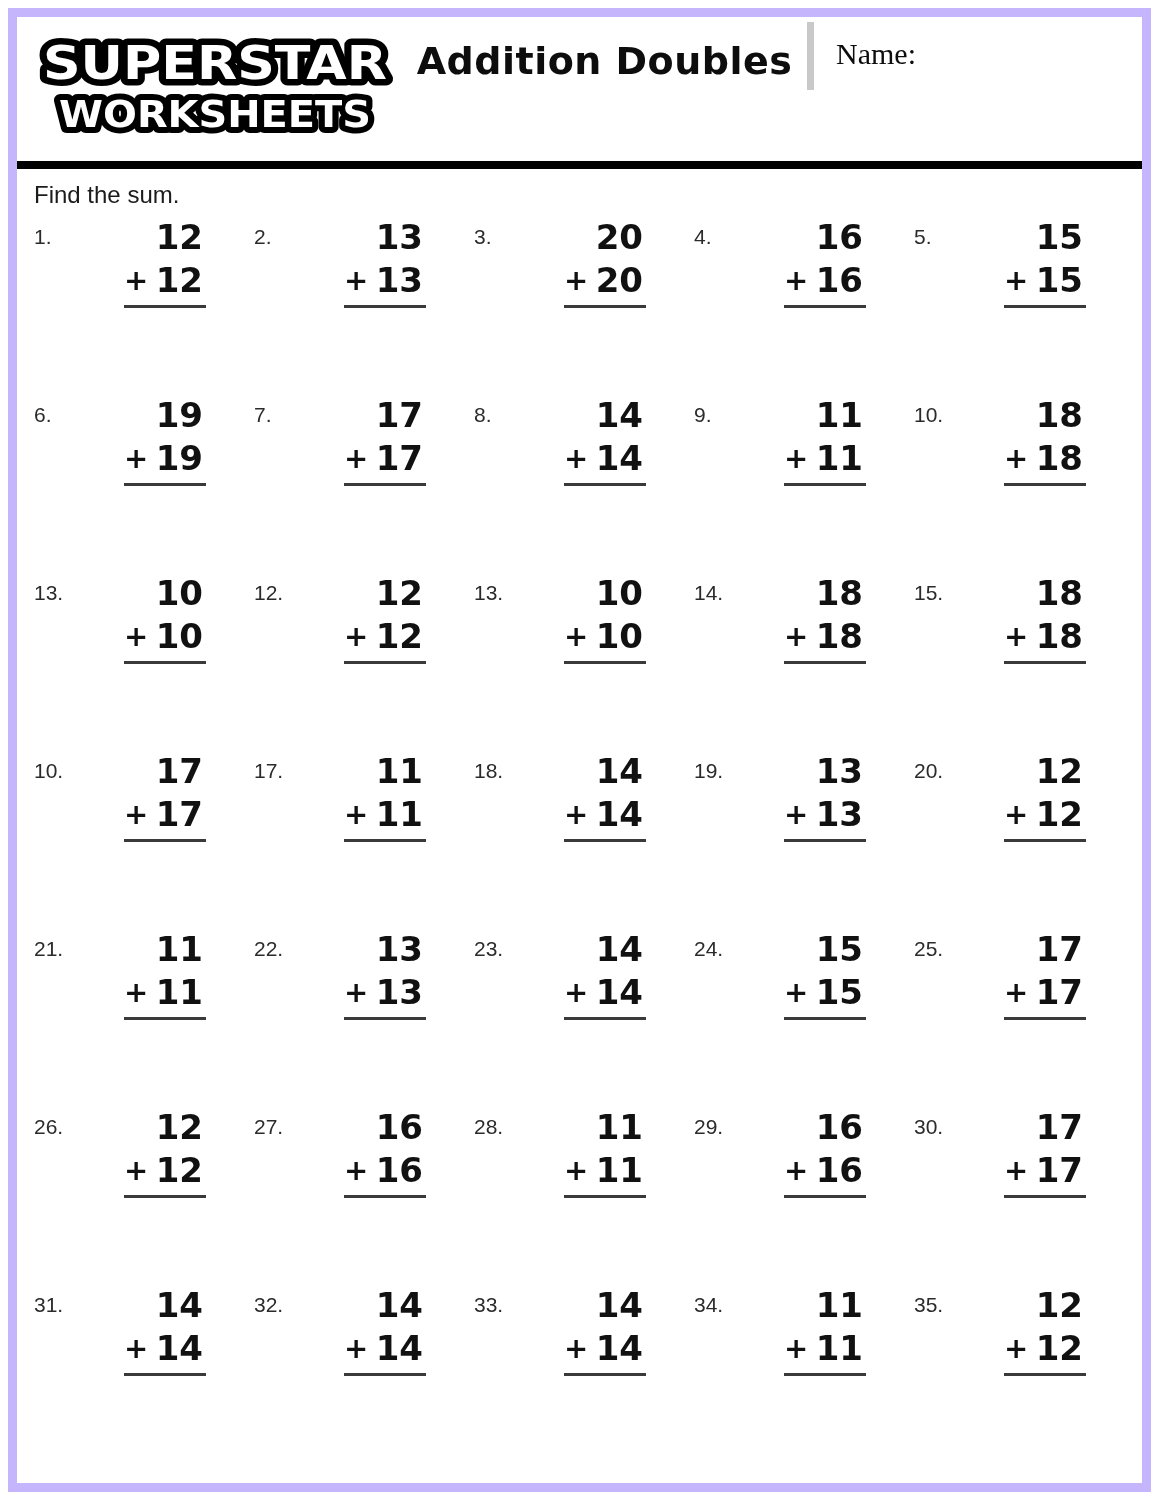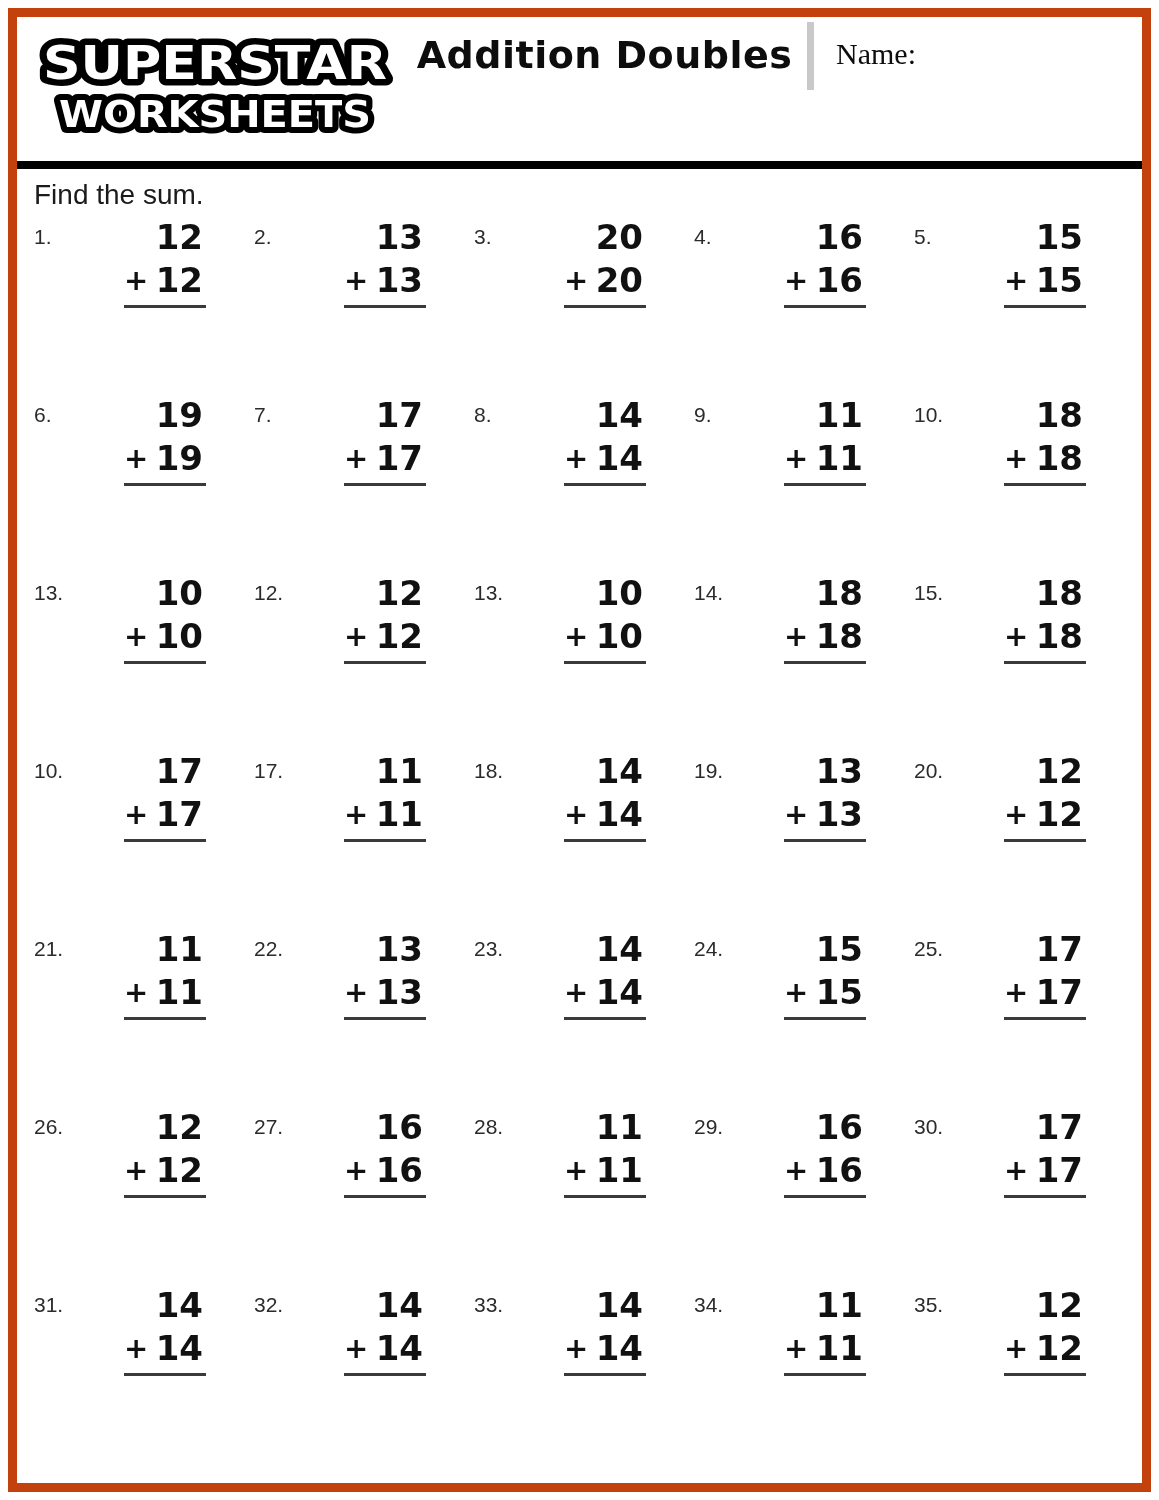--- a/index.html
+++ b/index.html
@@ -6,39 +6,39 @@
   html, body {
     width: 1159px; height: 1500px;
     background: #ffffff;
     font-family: "Liberation Sans", sans-serif;
     position: relative;
   }
   .frame {
     position: absolute;
     left: 8px; top: 8px;
     width: 1143px; height: 1484px;
-    border: 9px solid #c2410c;
+    border: 9px solid #c4b5fd;
     background: #fff;
   }
   
   .header {
     height: 152px;
     border-bottom: 8px solid #000;
     display: flex;
     align-items: flex-start;
   }
   .logo {
     width: 385px;
     flex: none;
     padding: 10px 0 0 12px;
   }
   .title-block {
     flex: 1;
     text-align: center;
-    padding-top: 14px;
+    padding-top: 20px;
     font-family: "DejaVu Sans", sans-serif;
     font-weight: bold;
     font-size: 38px;
     line-height: 48px;
     color: #0d0d0d;
     letter-spacing: 0.5px;
   }
   .name-block {
     width: 335px;
     flex: none;
@@ -55,21 +55,21 @@
     margin: 20px 0 0 22px;
     font-family: Liberation Serif, serif;
     font-size: 30px;
     color: #0d0d0d;
   }
   
   .content {
     padding: 12px 0 0 17px;
   }
   .instruction {
-    font-size: 28px;
+    font-size: 24px;
     color: #1b1b1b;
     line-height: 28px;
   }
   .grid {
     margin-top: 6px;
     display: grid;
     grid-template-columns: repeat(5, 220px);
     grid-auto-rows: 178px;
   }
   .problem { display: flex; align-items: flex-start; }

